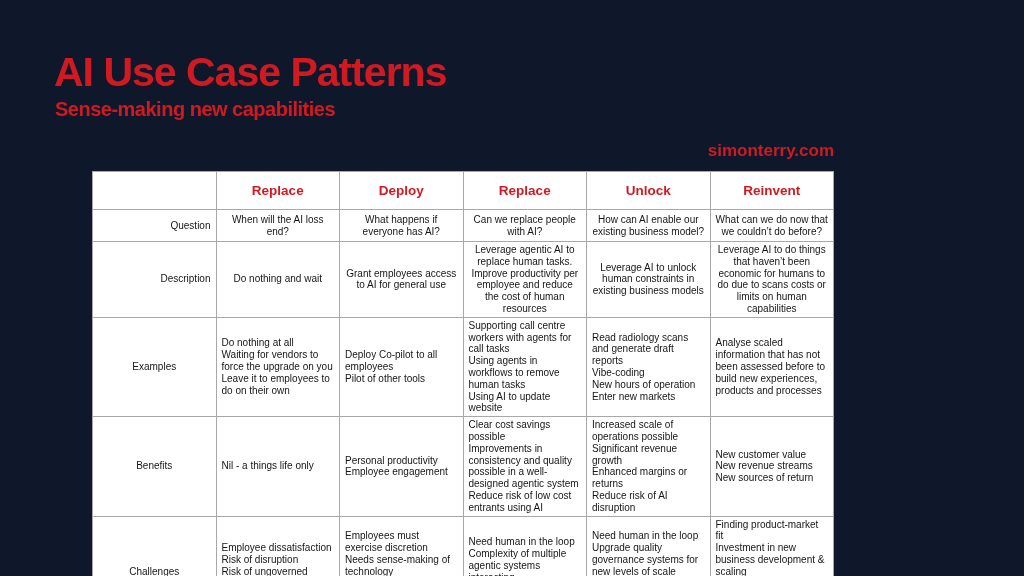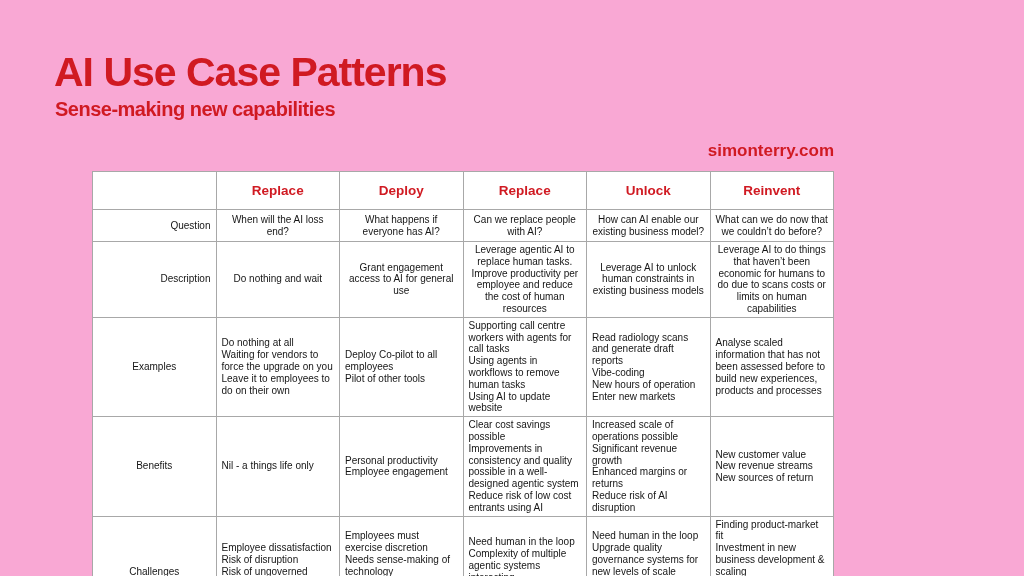--- a/index.html
+++ b/index.html
@@ -1,21 +1,21 @@
 <!DOCTYPE html>
 <html style="--accent: #d01a22; --border: #a8a8a8; --text: #151515;"><head>
 <meta charset="utf-8">
 <style>
   :root { --accent:#d01a22; --border:#a8a8a8; --text:#151515; }
   html,body{margin:0;padding:0;}
   body{
     width:1024px;height:576px;background:#ffffff;overflow:hidden;
     font-family:"Liberation Sans", sans-serif;
   }
-  .slide{position:relative;width:1024px;height:576px;background:#f9a8d4;}
+  .slide{position:relative;width:1024px;height:576px;background:#0f172a;}
   .title{
     position:absolute;left:54px;top:52px;margin:0;
     font-size:41px;font-weight:bold;line-height:1;color:var(--accent);
     letter-spacing:-1px;
   }
   .subtitle{
     position:absolute;left:55px;top:99px;margin:0;
     font-size:20px;font-weight:bold;line-height:1;color:var(--accent);
     letter-spacing:-0.5px;
   }
@@ -74,21 +74,21 @@
         <td class="label">Question</td>
         <td>When will the AI loss end?</td>
         <td>What happens if everyone has AI?</td>
         <td>Can we replace people with AI?</td>
         <td>How can AI enable our existing business model?</td>
         <td>What can we do now that we couldn’t do before?</td>
       </tr>
       <tr class="center row-description">
         <td class="label">Description</td>
         <td>Do nothing and wait</td>
-        <td>Grant engagement access to AI for general use</td>
+        <td>Grant employees access to AI for general use</td>
         <td>Leverage agentic AI to replace human tasks. Improve productivity per employee and reduce the cost of human resources</td>
         <td>Leverage AI to unlock human constraints in existing business models</td>
         <td>Leverage AI to do things that haven’t been economic for humans to do due to scans costs or limits on human capabilities</td>
       </tr>
       <tr class="left row-examples">
         <td class="label">Examples</td>
         <td>Do nothing at all
 Waiting for vendors to force the upgrade on you
 Leave it to employees to do on their own</td>
         <td>Deploy Co-pilot to all employees

